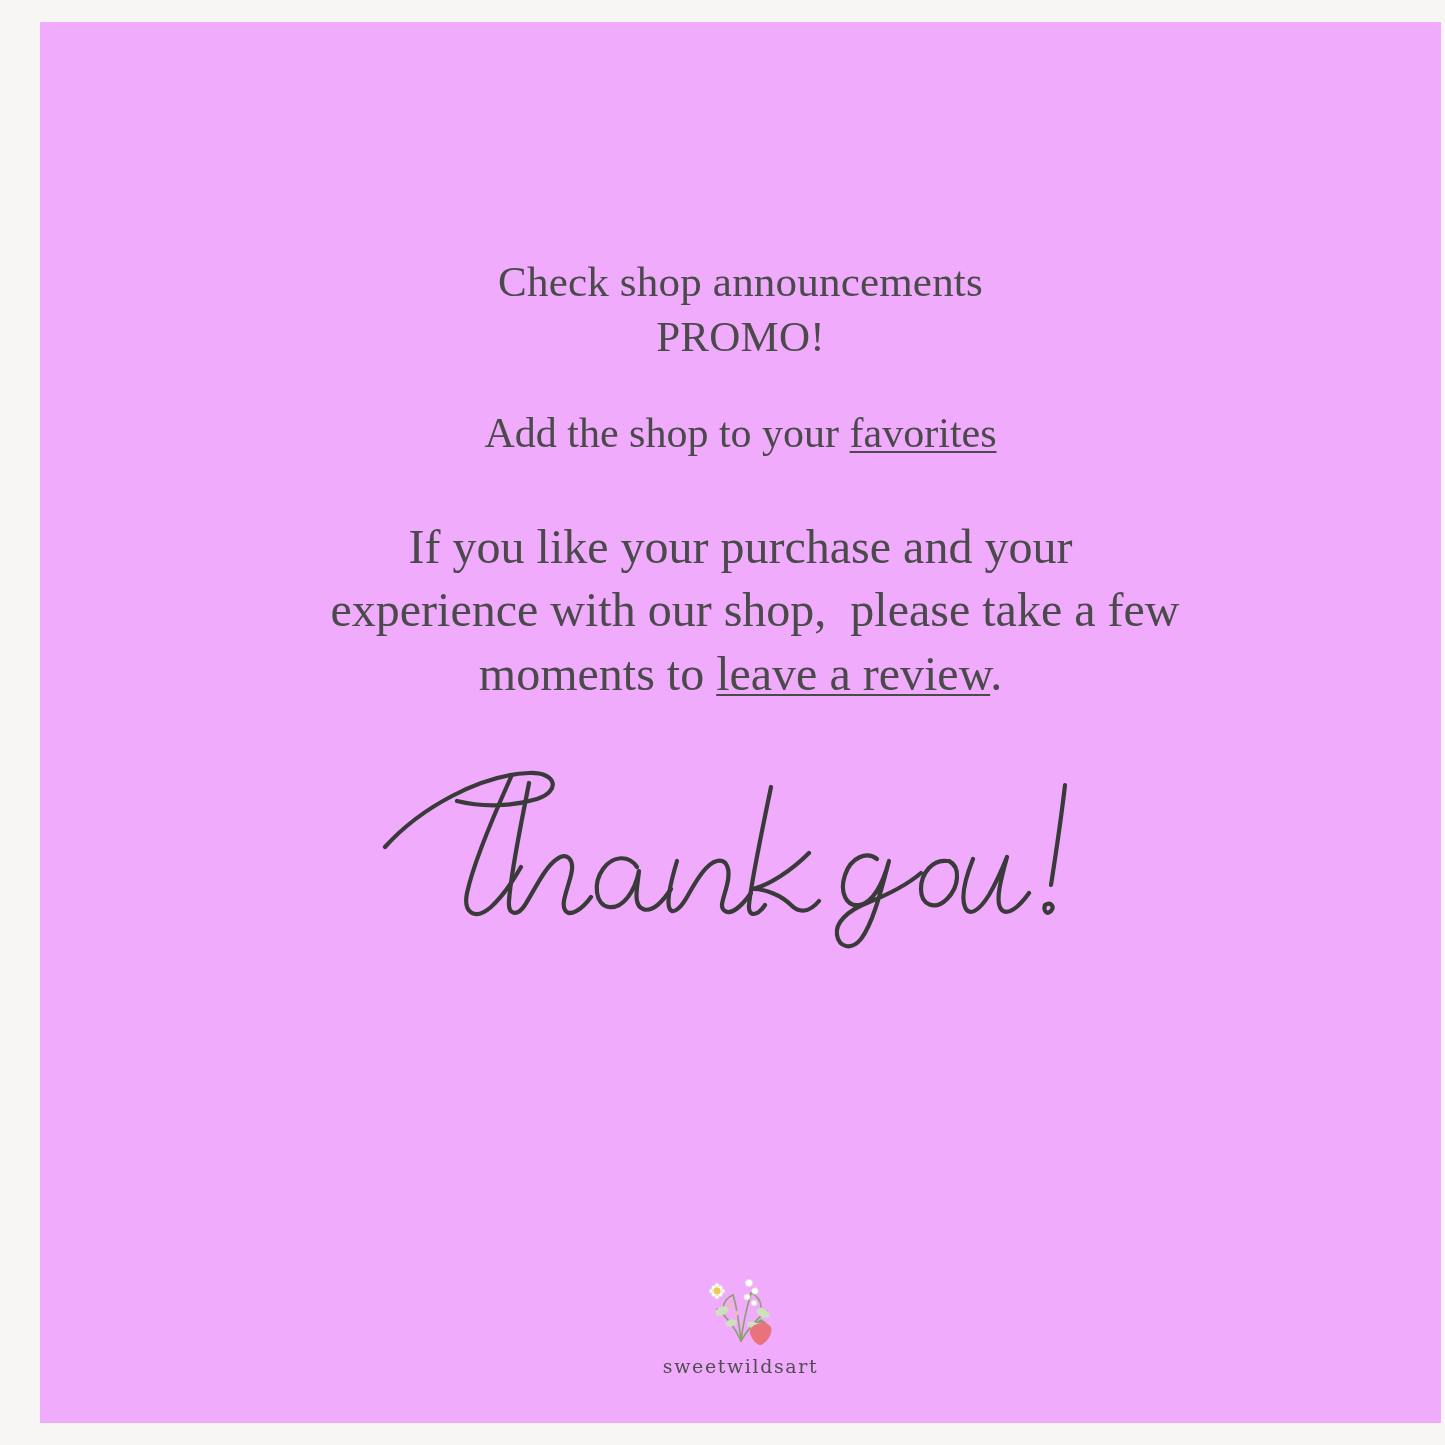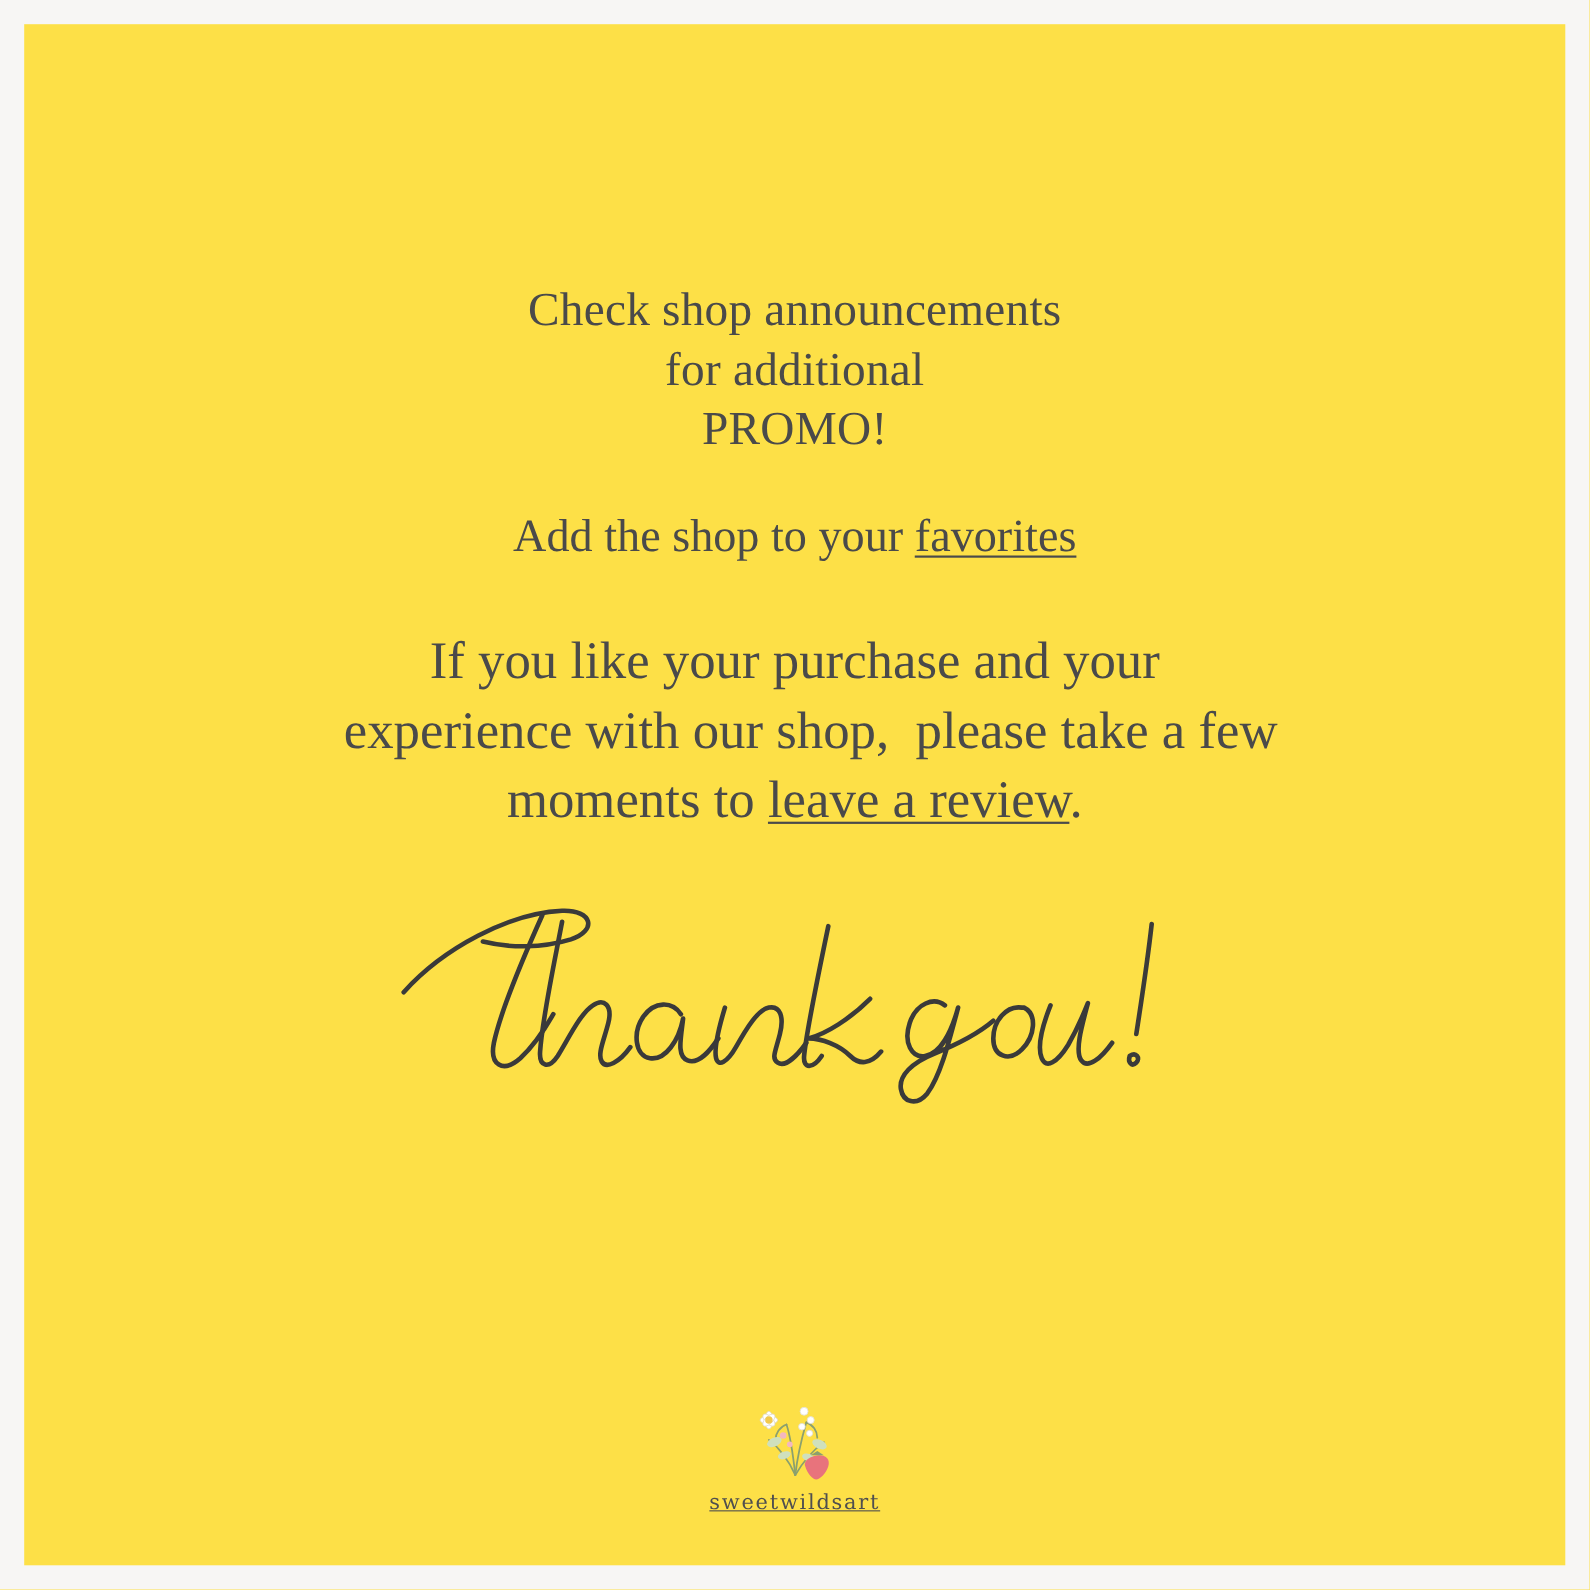--- a/index.html
+++ b/index.html
@@ -8,25 +8,25 @@
   }
   body {
     width: 1445px;
     height: 1445px;
     background: #f7f6f4;
     font-family: "Liberation Serif", serif;
     overflow: hidden;
   }
   .card {
     position: absolute;
-    left: 22px;
+    left: 40px;
     top: 22px;
     width: 1401px;
     height: 1401px;
-    background: #fde047;
+    background: #f0abfc;
     box-sizing: border-box;
   }
   .content {
     position: absolute;
     left: 0;
     top: 0;
     width: 100%;
     height: 100%;
     display: flex;
     flex-direction: column;
@@ -92,32 +92,30 @@
   }
   .logo-art {
     display: block;
     margin: 0 auto 6px auto;
   }
   .shop-name {
     font-family: "DejaVu Serif", serif;
     font-size: 19px;
     letter-spacing: 1.6px;
     color: #4f4f4f;
-    text-decoration: underline;
   }
 </style>
 </head>
 <body>
 
 <div class="card">
   <div class="content">
 
     <div class="block-announce">
       <span class="ln">Check shop announcements</span>
-      <span class="ln">for additional</span>
       <span class="ln">PROMO!</span>
     </div>
 
     <div class="block-follow">
       <span class="ln"><span>Add the shop to your </span><u class="link">favorites</u></span>
     </div>
 
     <div class="block-review">
       <span class="ln">If you like your purchase and your</span>
       <span class="ln">experience with our shop,  please take a few</span>

